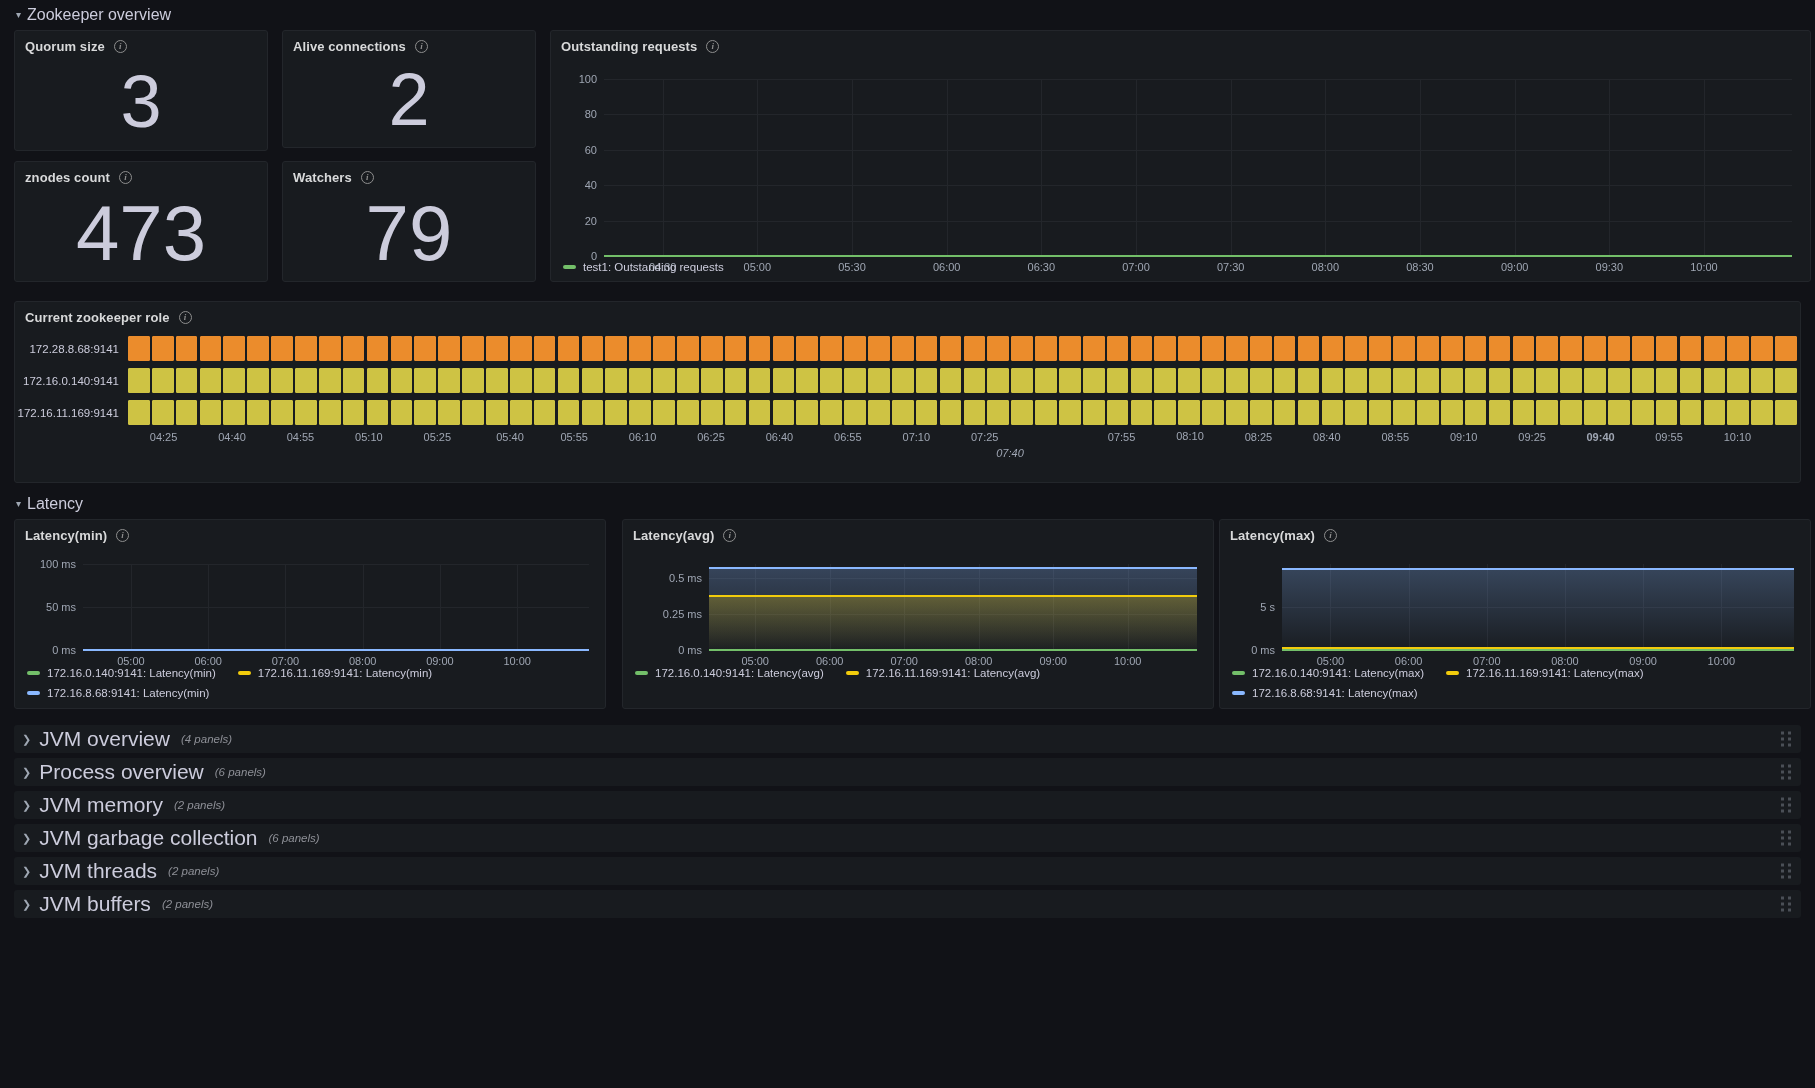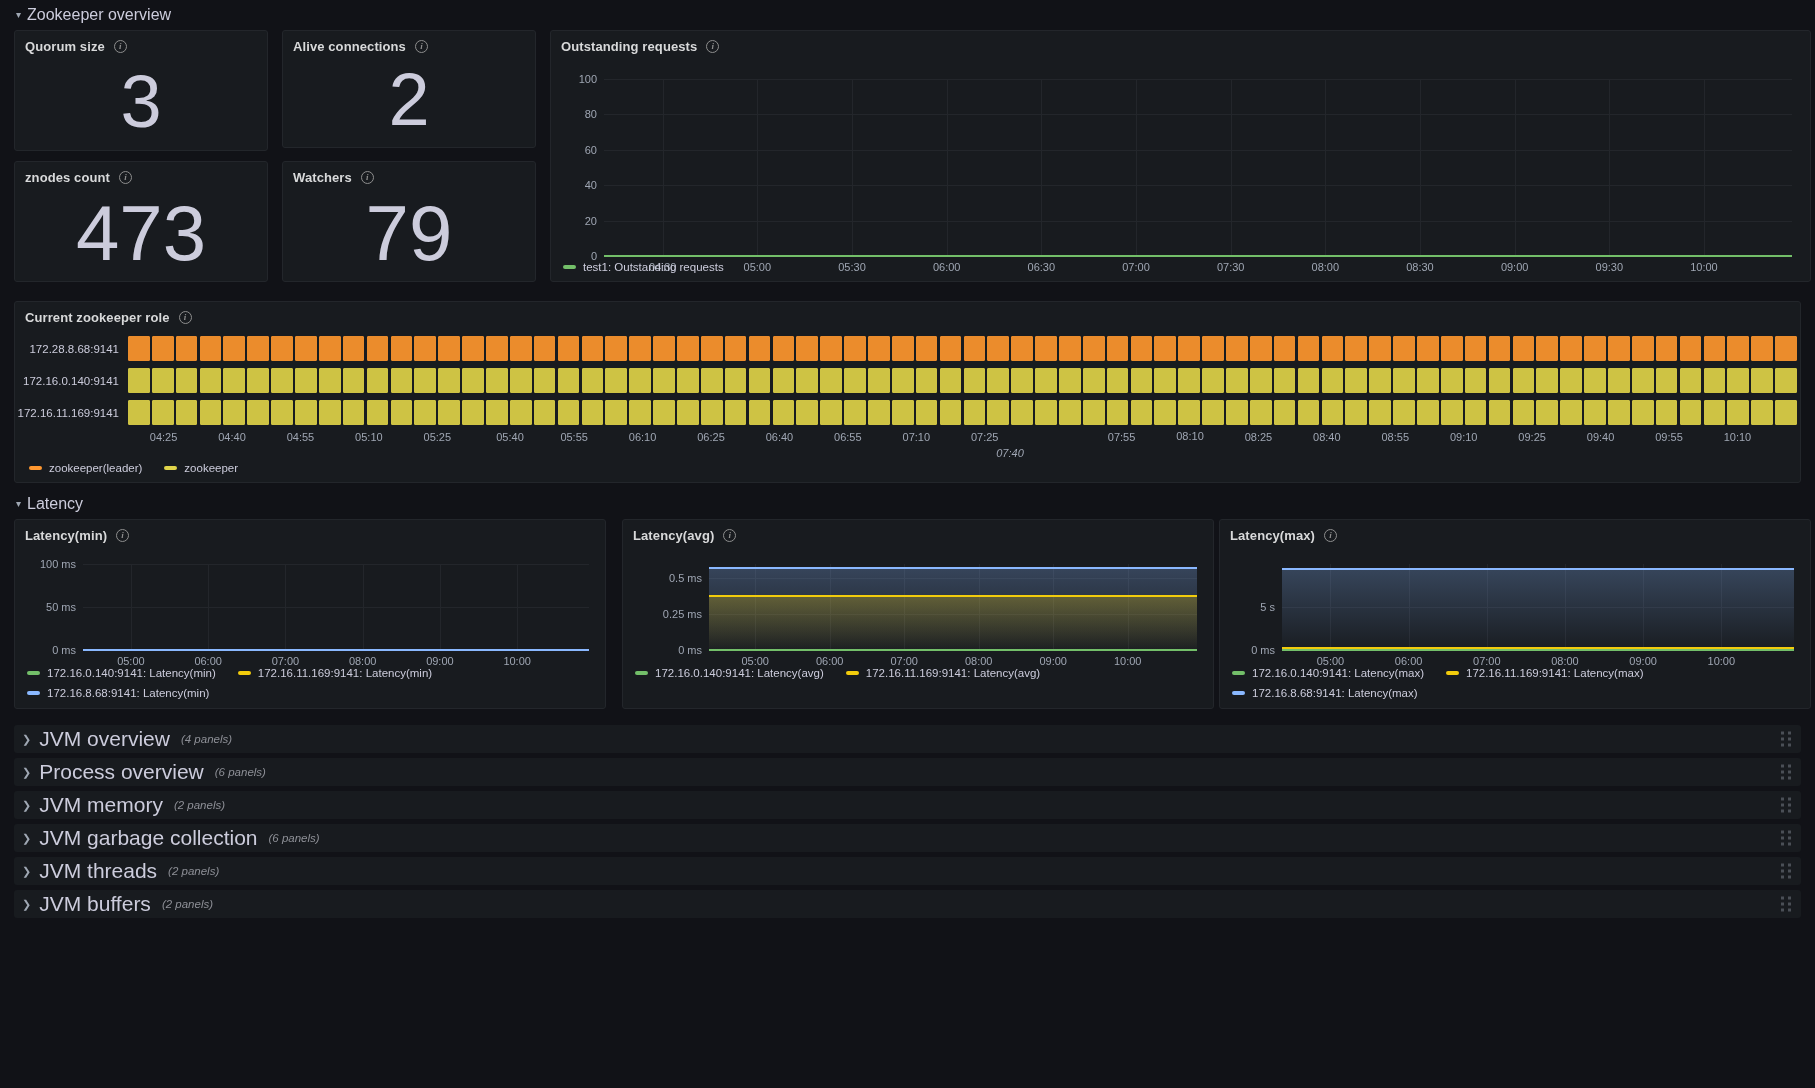--- a/index.html
+++ b/index.html
@@ -444,34 +444,24 @@
         <div class="xtick" style="left:788.2850122850122px;margin-top:6px;">07:10</div>
         <div class="xtick" style="left:856.7125307125306px;margin-top:6px;">07:25</div>
         <div class="xtick" style="left:882px;margin-top:22px;font-style:italic;">07:40</div>
         <div class="xtick" style="left:993.5675675675675px;margin-top:6px;">07:55</div>
         <div class="xtick" style="left:1061.995085995086px;margin-top:5px;">08:10</div>
         <div class="xtick" style="left:1130.4226044226043px;margin-top:6px;">08:25</div>
         <div class="xtick" style="left:1198.8501228501227px;margin-top:6px;">08:40</div>
         <div class="xtick" style="left:1267.2776412776411px;margin-top:6px;">08:55</div>
         <div class="xtick" style="left:1335.7051597051595px;margin-top:6px;">09:10</div>
         <div class="xtick" style="left:1404.132678132678px;margin-top:6px;">09:25</div>
-        <div class="xtick" style="left:1472.5601965601963px;margin-top:6px;">09:40</div>
+        <div class="xtick" style="left:1472.5601965601963px;margin-top:6px;font-weight:bold;">09:40</div>
         <div class="xtick" style="left:1540.9877149877148px;margin-top:6px;">09:55</div>
         <div class="xtick" style="left:1609.4152334152332px;margin-top:6px;">10:10</div>
       </div>
-    <div class="legend" style="position:absolute; left:14px; bottom:4px; right:10px; height:20px;">
-      <div class="legend-item">
-        <span class="legend-swatch" style="background:#ff9830"></span>
-        <span>zookeeper(leader)</span>
-      </div>
-      <div class="legend-item">
-        <span class="legend-swatch" style="background:#e0d44a"></span>
-        <span>zookeeper</span>
-      </div>
-    </div>
   </div>
 
   <div class="row-header" style="margin-top:6px;">
     <span class="chev down">▾</span>
     <span>Latency</span>
   </div>
 
   <div style="position:relative; height:198px;">
 
     <div class="panel" style="position:absolute; left:4px; top:0; width:592px; height:190px;">

